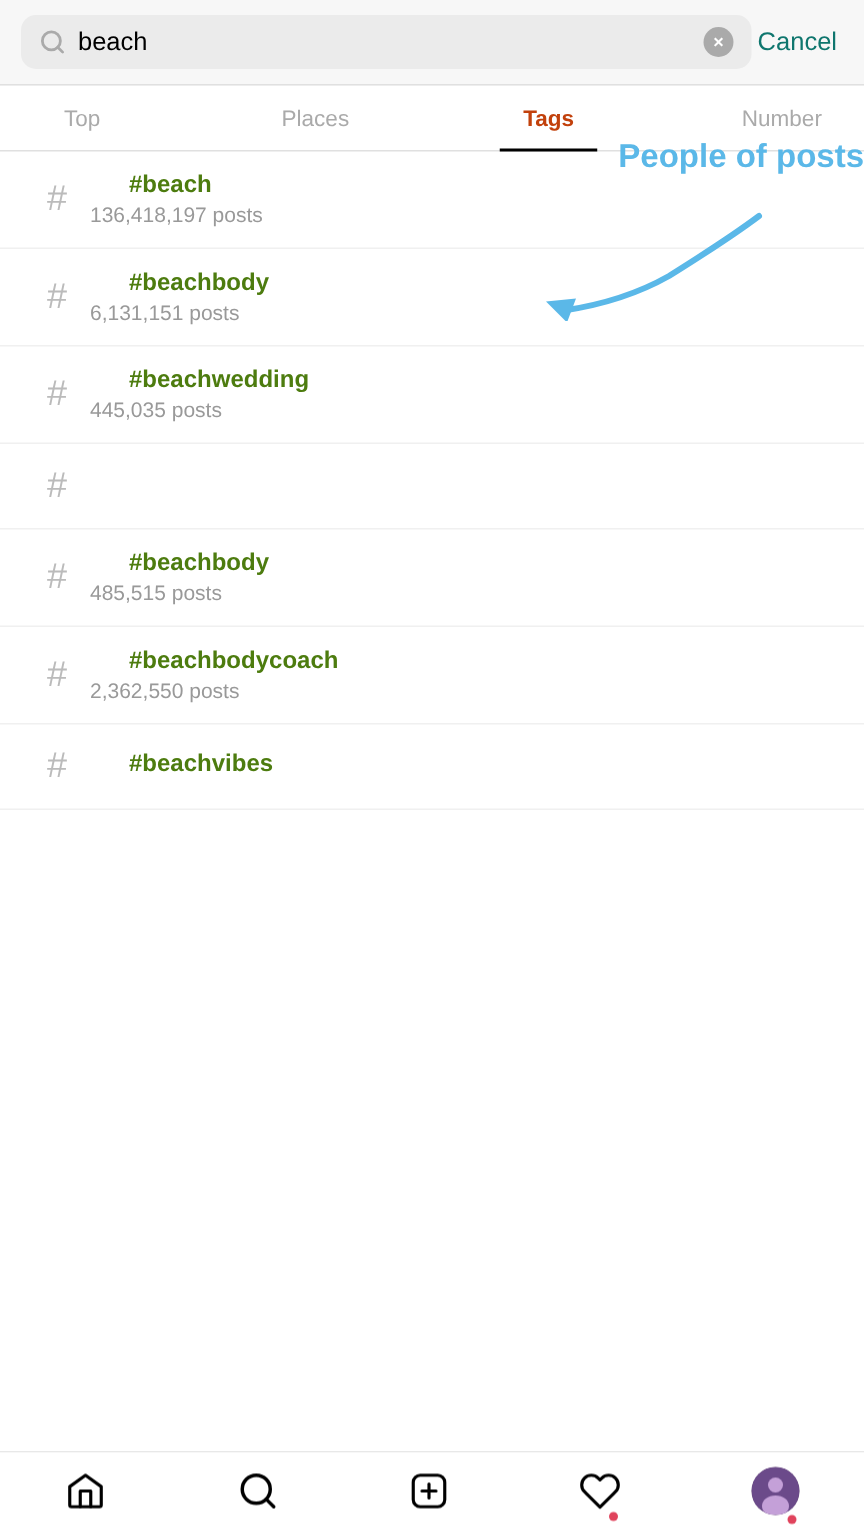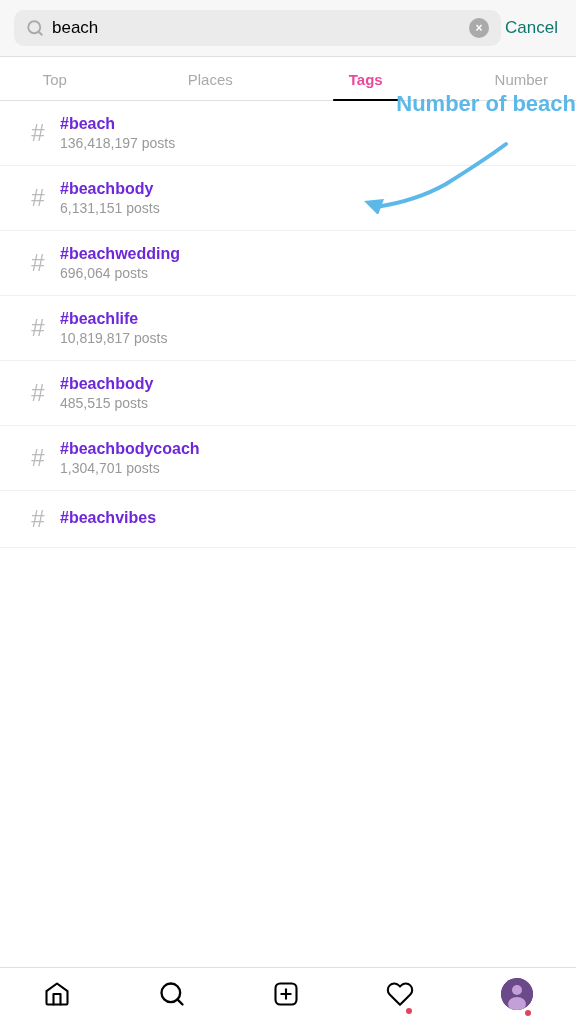--- a/index.html
+++ b/index.html
@@ -75,21 +75,21 @@
     .tab {
       flex: 1;
       text-align: center;
       padding: 14px 0 12px;
       font-size: 15px;
       color: #aaa;
       cursor: pointer;
       position: relative;
     }
     .tab.active {
-      color: #ec4899;
+      color: #c2410c;
       font-weight: 600;
     }
     .tab.active::after {
       content: '';
       position: absolute;
       bottom: -1px;
       left: 50%;
       transform: translateX(-50%);
       width: 60%;
       height: 2px;
@@ -113,22 +113,23 @@
       text-align: center;
       flex-shrink: 0;
       font-weight: 300;
     }
     .tag-info {
       flex: 1;
     }
     .tag-name {
       font-size: 16px;
       font-weight: 600;
-      color: #6d28d9;
+      color: #4d7c0f;
       display: block;
+      margin-left: 26px;
     }
     .tag-posts {
       font-size: 14px;
       color: #999;
       display: block;
       margin-top: 2px;
     }
 
     
     .bottom-nav {
@@ -207,21 +208,21 @@
   <ul class="tag-list">
 
     <li class="tag-item" style="position:relative;">
       <span class="hash-icon">#</span>
       <div class="tag-info">
         <span class="tag-name">#beach</span>
         <span class="tag-posts">136,418,197 posts</span>
       </div>
 
       <div style="position:absolute; top:-10px; right:0; width:280px; height:120px; pointer-events:none; z-index:10;">
-        <span style="position:absolute; top:0; right:0; color:#5bb8e8; font-size:22px; font-weight:600; line-height:1.2; text-align:right; width:220px;">Number of beach</span>
+        <span style="position:absolute; top:0; right:0; color:#5bb8e8; font-size:22px; font-weight:600; line-height:1.2; text-align:right; width:220px;">People of posts</span>
 
         <svg style="position:absolute; top:48px; right:50px;" width="180" height="75" viewBox="0 0 180 75">
           <path d="M 160 5 Q 140 20 100 45 Q 70 62 30 68" stroke="#5bb8e8" stroke-width="4" fill="none" stroke-linecap="round"></path>
 
           <polygon points="18,62 38,60 32,76" fill="#5bb8e8"></polygon>
         </svg>
       </div>
     </li>
 
     <li class="tag-item">
@@ -229,45 +230,41 @@
       <div class="tag-info">
         <span class="tag-name">#beachbody</span>
         <span class="tag-posts">6,131,151 posts</span>
       </div>
     </li>
 
     <li class="tag-item">
       <span class="hash-icon">#</span>
       <div class="tag-info">
         <span class="tag-name">#beachwedding</span>
-        <span class="tag-posts">696,064 posts</span>
-      </div>
-    </li>
-
-    <li class="tag-item">
-      <span class="hash-icon">#</span>
-      <div class="tag-info">
-        <span class="tag-name">#beachlife</span>
-        <span class="tag-posts">10,819,817 posts</span>
-      </div>
+        <span class="tag-posts">445,035 posts</span>
+      </div>
+    </li>
+
+    <li class="tag-item">
+      <span class="hash-icon">#</span>
     </li>
 
     <li class="tag-item">
       <span class="hash-icon">#</span>
       <div class="tag-info">
         <span class="tag-name">#beachbody</span>
         <span class="tag-posts">485,515 posts</span>
       </div>
     </li>
 
     <li class="tag-item">
       <span class="hash-icon">#</span>
       <div class="tag-info">
         <span class="tag-name">#beachbodycoach</span>
-        <span class="tag-posts">1,304,701 posts</span>
+        <span class="tag-posts">2,362,550 posts</span>
       </div>
     </li>
 
     <li class="tag-item">
       <span class="hash-icon">#</span>
       <div class="tag-info">
         <span class="tag-name">#beachvibes</span>
         <span class="tag-posts"></span>
       </div>
     </li>

